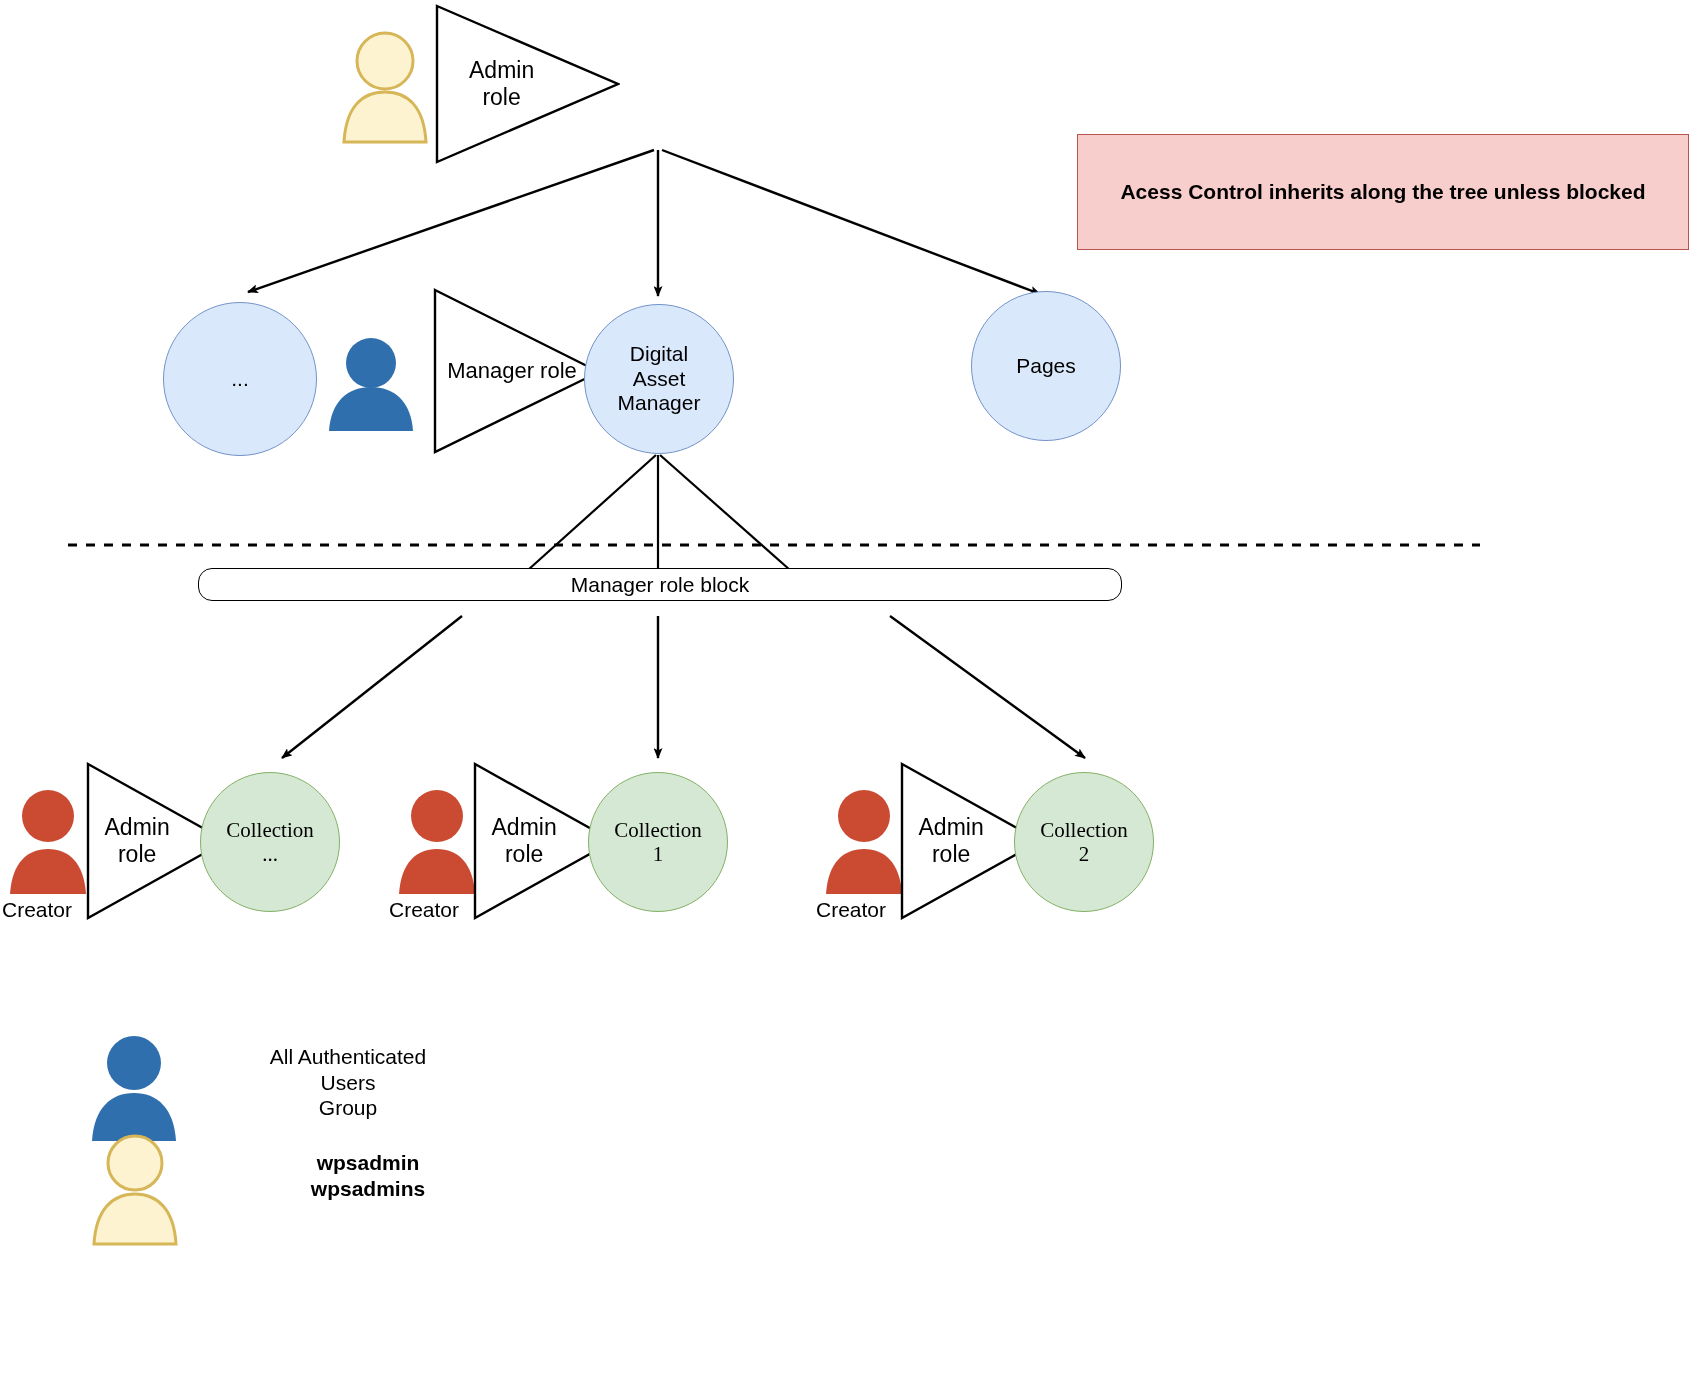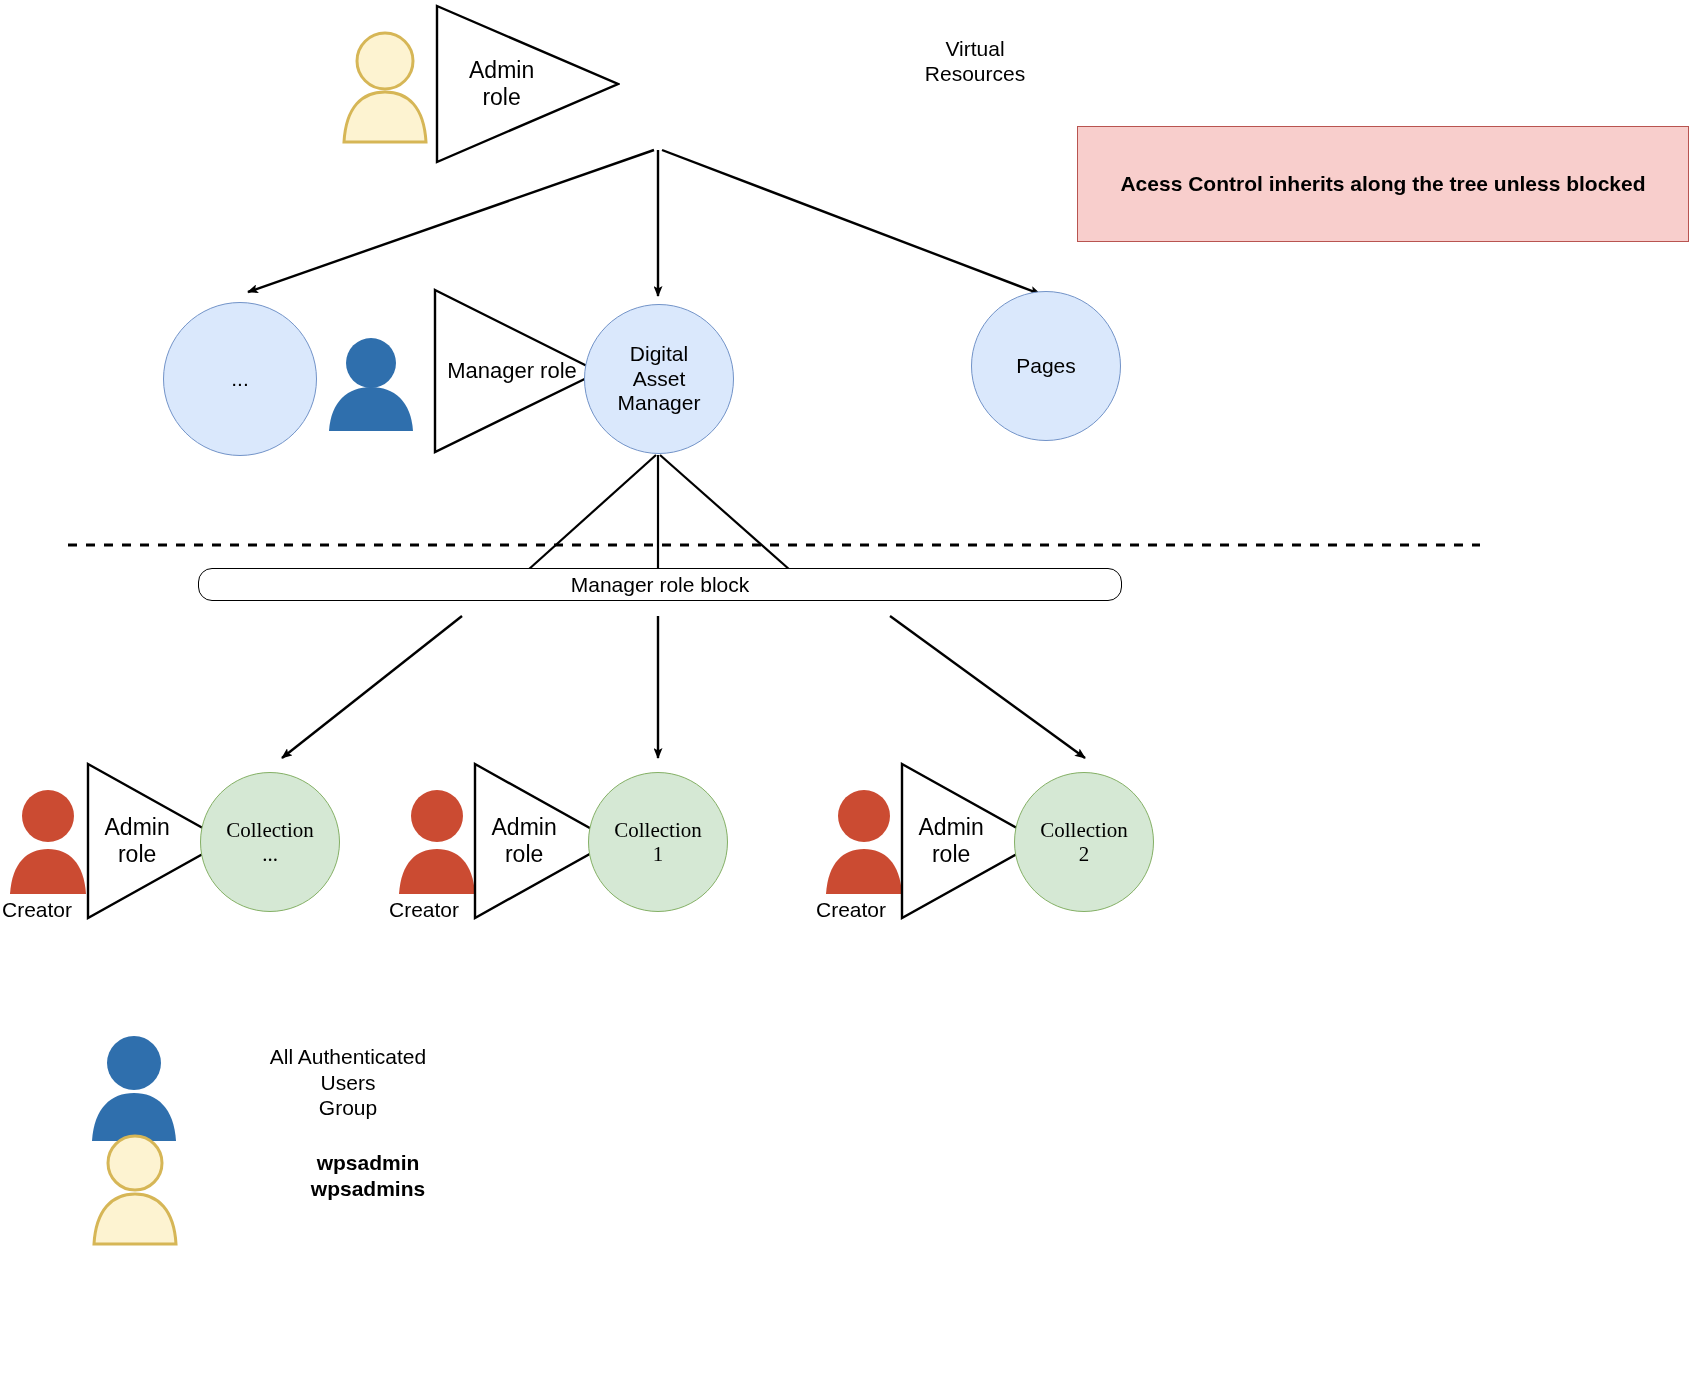--- a/index.html
+++ b/index.html
@@ -87,20 +87,21 @@
     border: 1.6px solid #b85450;
     display: flex;
     align-items: center;
     justify-content: center;
     text-align: center;
     font-weight: bold;
     font-size: 21px;
     line-height: 1.3;
     padding: 6px 32px;
     box-sizing: border-box;
+    margin-top: 8px;
   }
   .rounded-box {
     position: absolute;
     background: #ffffff;
     border: 1.8px solid #000000;
     border-radius: 14px;
     display: flex;
     align-items: center;
     justify-content: center;
     font-size: 21px;
@@ -165,22 +166,20 @@
 
   <div class="role-tri" style="left:435px; top:4px; width:185px; height:160px;">
     <svg width="185" height="160" viewBox="0 0 185 160" xmlns="http://www.w3.org/2000/svg">
       <path d="M2,2 L183,80 L2,158 Z" fill="#ffffff" stroke="#000000" stroke-width="2.4"></path>
     </svg>
     <div class="role-text">Admin
 role</div>
   </div>
 
 
-  <div class="plain-text" style="left:880px; top:36px; width:190px;">Virtual
-Resources</div>
 
   <div class="note-box" style="left:1077px; top:126px; width:612px; height:116px;">Acess Control inherits along the tree unless blocked</div>
 
   <div class="node circle circle-blue" style="left:163px; top:302px; width:154px; height:154px;">
     <span class="node-label">...</span>
   </div>
 
   <div class="person" style="left:325px; top:335px; width:92px; height:97px;">
     <svg width="92" height="97" viewBox="0 0 92 97" xmlns="http://www.w3.org/2000/svg">
       <circle cx="46" cy="28" r="25" fill="#2f6fad"></circle>

